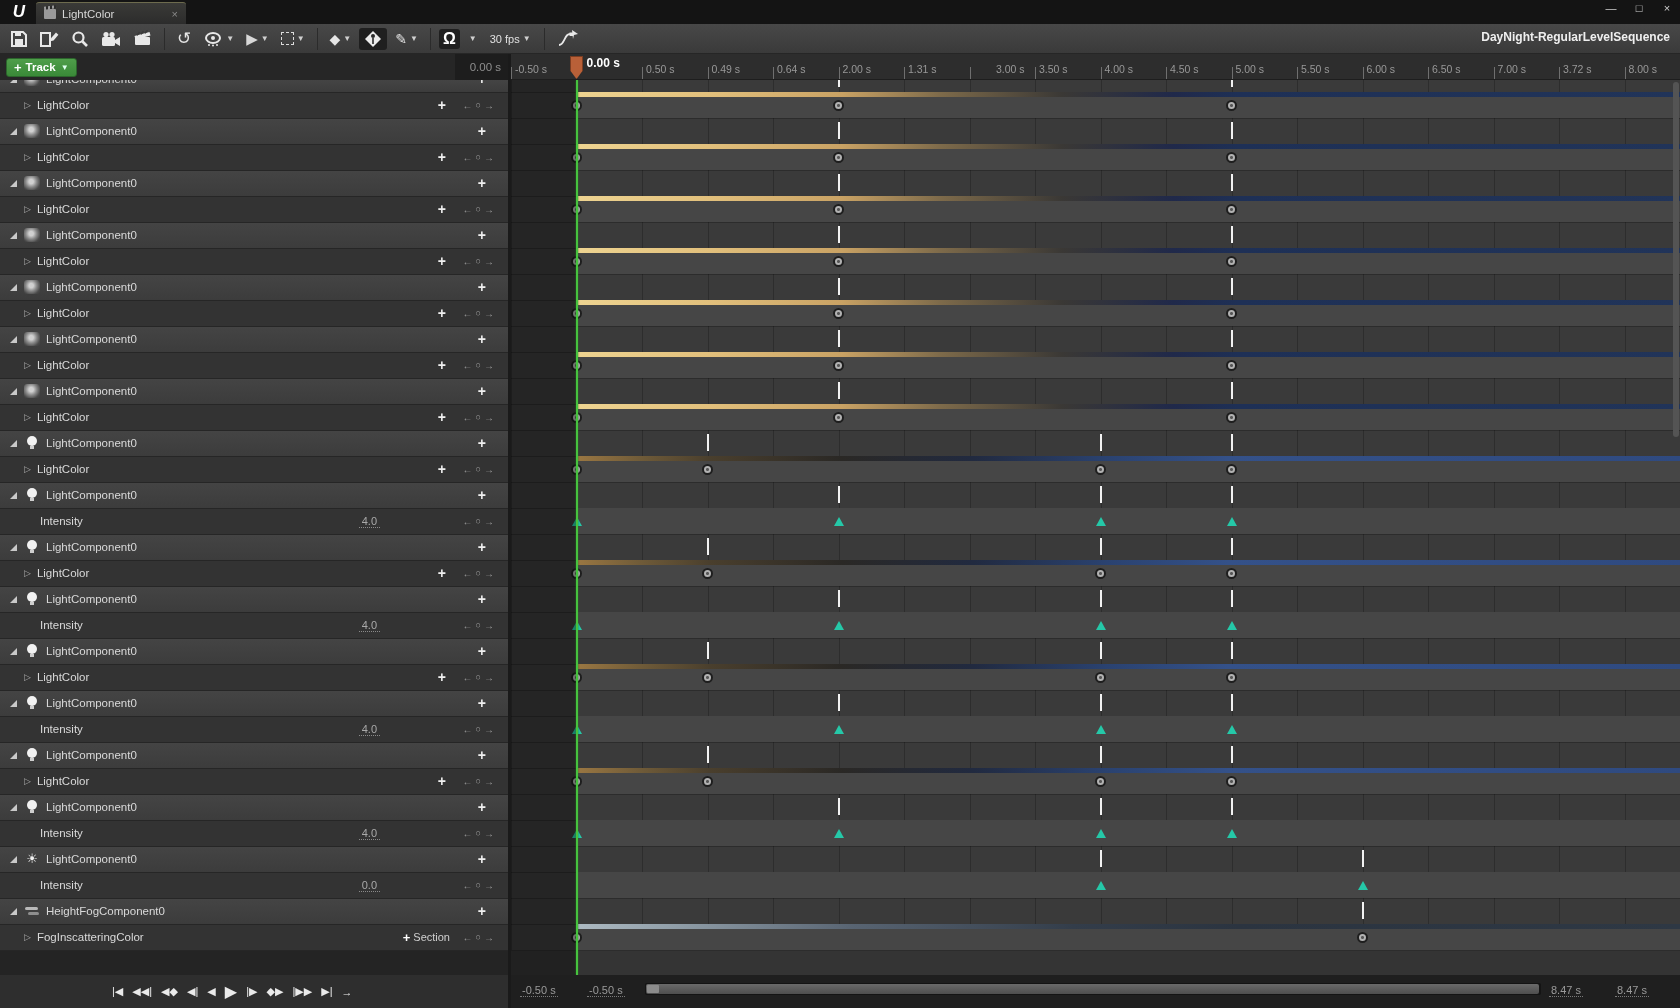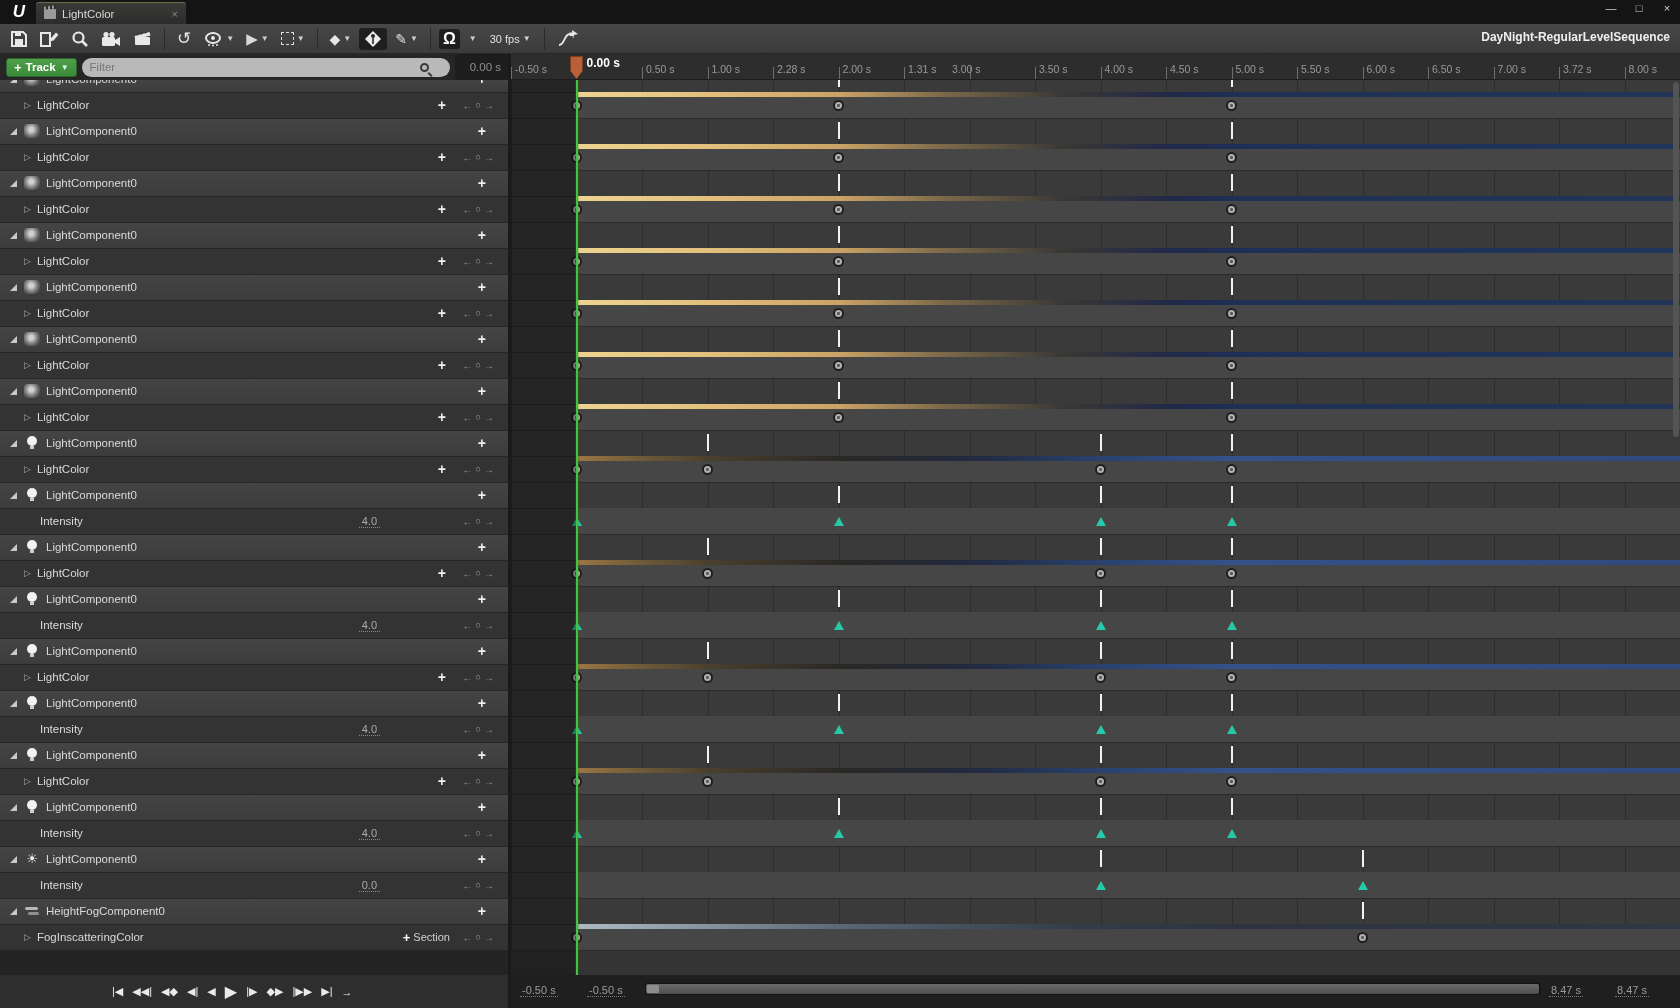--- a/index.html
+++ b/index.html
@@ -225,42 +225,38 @@
     </span>
   </div>
   <div class="abs" id="seq-title">DayNight-RegularLevelSequence</div>
 
   <div class="abs" id="left-header">
     <div id="track-btn">
       <span class="plus">+</span>
       <span class="t">Track</span>
       <span class="dd">▼</span>
     </div>
-    <div id="filter-box">
-      <input value="" placeholder="Filter" style="">
-      <span class="mag"></span>
-    </div>
     <div id="cur-time">0.00 s</div>
   </div>
 
   <div class="abs" id="ruler">
       <div class="rtick" style="left: 0px;"></div>
       <div class="rlabel" style="left: 4px;">-0.50 s</div>
       <div class="rtick" style="left: 131px;"></div>
       <div class="rlabel" style="left: 135px;">0.50 s</div>
       <div class="rtick" style="left: 196.5px;"></div>
-      <div class="rlabel" style="left: 200.5px;">1.00 s</div>
+      <div class="rlabel" style="left: 200.5px;">0.49 s</div>
       <div class="rtick" style="left: 262px;"></div>
-      <div class="rlabel" style="left: 266px;">2.28 s</div>
+      <div class="rlabel" style="left: 266px;">0.64 s</div>
       <div class="rtick" style="left: 327.5px;"></div>
       <div class="rlabel" style="left: 331.5px;">2.00 s</div>
       <div class="rtick" style="left: 393px;"></div>
       <div class="rlabel" style="left: 397px;">1.31 s</div>
       <div class="rtick" style="left: 458.5px;"></div>
-      <div class="rlabel" style="left: 441px;">3.00 s</div>
+      <div class="rlabel" style="left: 485px;">3.00 s</div>
       <div class="rtick" style="left: 524px;"></div>
       <div class="rlabel" style="left: 528px;">3.50 s</div>
       <div class="rtick" style="left: 589.5px;"></div>
       <div class="rlabel" style="left: 593.5px;">4.00 s</div>
       <div class="rtick" style="left: 655px;"></div>
       <div class="rlabel" style="left: 659px;">4.50 s</div>
       <div class="rtick" style="left: 720.5px;"></div>
       <div class="rlabel" style="left: 724.5px;">5.00 s</div>
       <div class="rtick" style="left: 786px;"></div>
       <div class="rlabel" style="left: 790px;">5.50 s</div>

